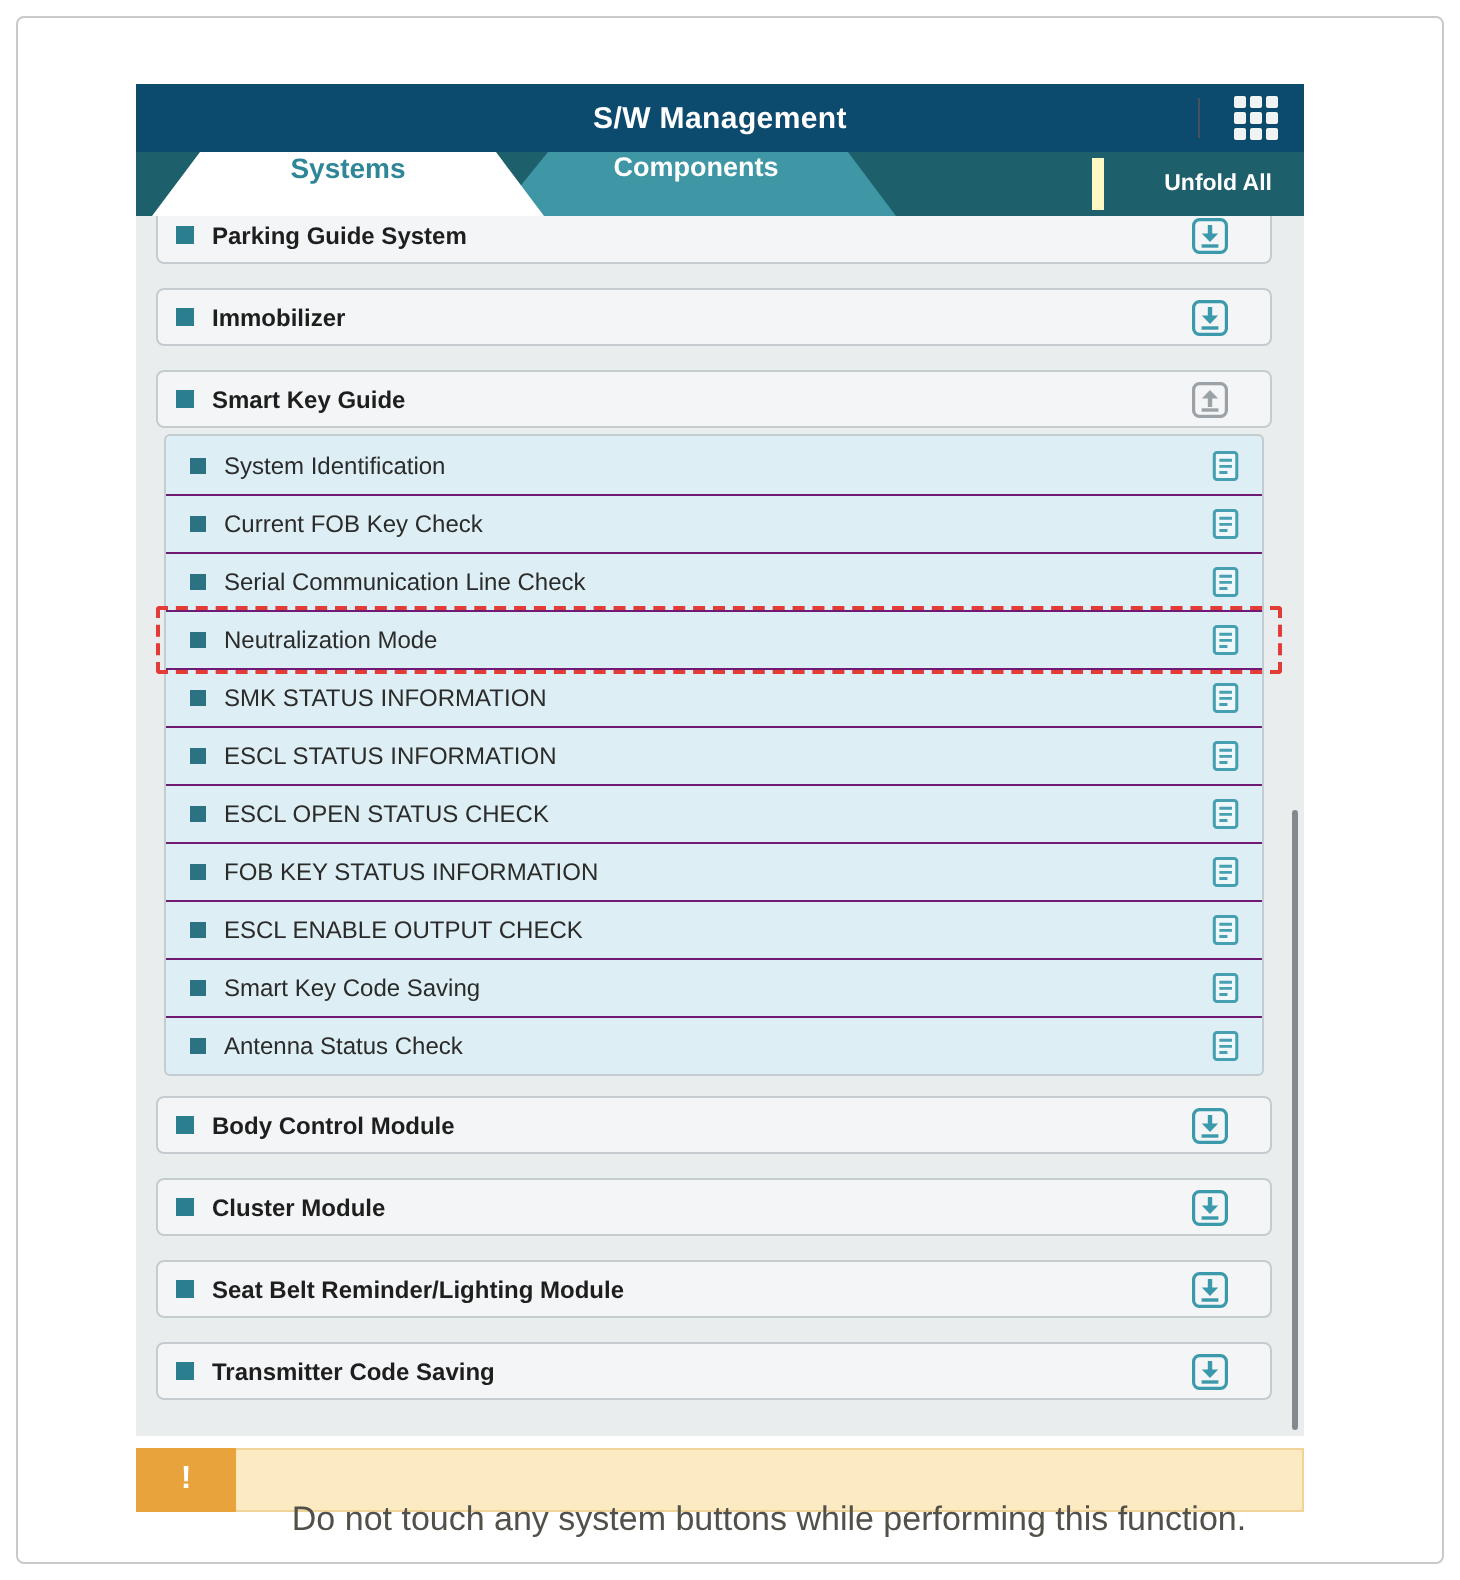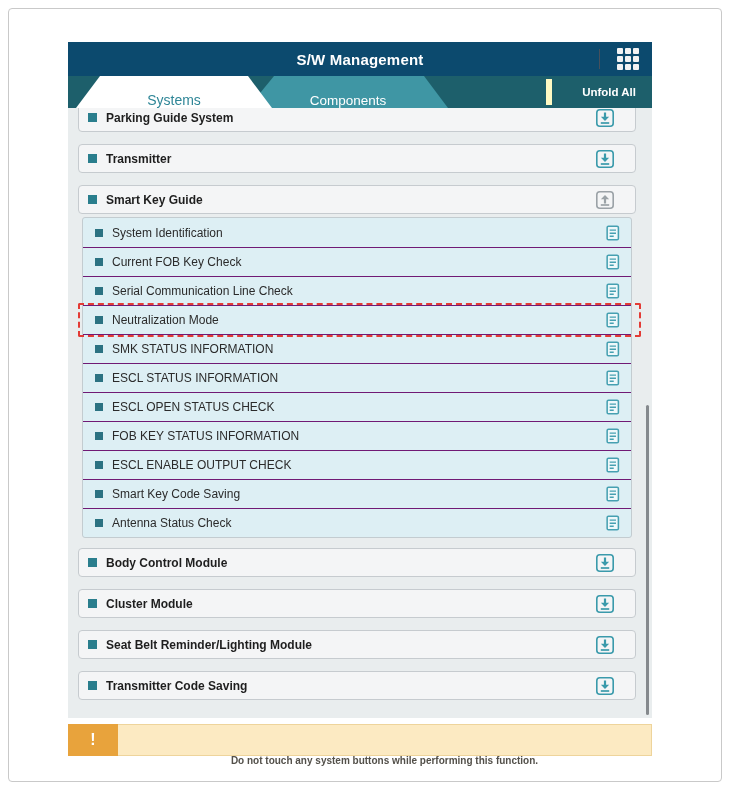--- a/index.html
+++ b/index.html
@@ -9,21 +9,21 @@
 
   
   .hdr{position:relative;height:34px;background:#0c4a6e;display:flex;align-items:center;justify-content:center;}
   .hdr-title{color:#ffffff;font-weight:bold;font-size:15px;letter-spacing:.2px;}
   .hdr-divider{position:absolute;right:52px;top:7px;bottom:7px;width:1px;background:#47505c;}
   .grid-icon{position:absolute;right:13px;top:50%;transform:translateY(-50%);width:22px;height:22px;display:grid;grid-template-columns:repeat(3,6px);grid-template-rows:repeat(3,6px);gap:2px;cursor:pointer;}
   .grid-icon i{background:#f2f3f4;border-radius:1px;display:block;}
 
   
   .tabbar{position:relative;height:32px;background:#1d5f6b;overflow:hidden;}
-  .tab{position:absolute;top:0;height:32px;display:flex;align-items:flex-end;justify-content:center;font-weight:normal;cursor:pointer;}
+  .tab{position:absolute;top:0;height:32px;display:flex;align-items:flex-start;justify-content:center;font-weight:bold;cursor:pointer;}
   .tab-systems{left:8px;width:196px;background:#ffffff;color:#2f8697;font-size:14px;z-index:2;
     clip-path:polygon(24px 0,calc(100% - 24px) 0,100% 100%,0 100%);}
   .tab-components{left:180px;width:200px;background:#3f96a4;color:#ffffff;font-size:13.5px;z-index:1;
     clip-path:polygon(26px 0,calc(100% - 24px) 0,100% 100%,0 100%);}
   .unfold-all{position:absolute;right:16px;top:3px;bottom:3px;display:flex;align-items:center;color:#ffffff;font-weight:bold;font-size:11.5px;padding-left:30px;border-left:6px solid #fef9c3;cursor:pointer;}
 
   
   .viewport{position:relative;height:610px;background:#e9edee;overflow:hidden;}
   .list{margin-top:-5px;padding:0 16px 0 10px;}
   .group-row{height:29px;box-sizing:border-box;background:#f4f5f6;border:1px solid #c6cbcf;border-radius:4px;
@@ -46,21 +46,21 @@
   .subitem .row-icon svg{width:18px;height:18px;}
   .highlight-box{position:absolute;left:-5px;right:-10px;top:-3px;bottom:-3px;border:2px dashed #e33b35;border-radius:2px;pointer-events:none;z-index:3;}
 
   
   .scroll-thumb{position:absolute;right:3px;top:297px;width:3px;height:310px;background:#85898d;border-radius:2px;cursor:pointer;}
 
   
   .banner{margin-top:6px;height:32px;display:flex;align-items:stretch;}
   .banner-icon{width:50px;background:#e8a33c;color:#ffffff;display:flex;align-items:center;justify-content:center;font-weight:bold;font-size:16px;flex:0 0 auto;}
   .banner-body{flex:1;background:#fceac2;border:1px solid #eed49b;border-left:none;display:flex;align-items:center;justify-content:center;}
-  .banner-text{font-size:10px;font-weight:bold;color:#53504a;margin-top:40px;}
+  .banner-text{font-size:17px;font-weight:normal;color:#53504a;margin-top:40px;}
 </style>
 </head>
 <body>
 
 <div class="page-frame"></div>
 
 <div class="app">
 
   <div class="hdr">
     <div class="hdr-title">S/W Management</div>
@@ -101,21 +101,21 @@
               <rect x="1.8" y="1.8" width="16.4" height="16.4" rx="3" fill="none" stroke="currentColor" stroke-width="1.6"></rect>
               <path d="M10 4.5v5" stroke="currentColor" stroke-width="2.2"></path>
               <path d="M5.9 8.8L10 13l4.1-4.2z" fill="currentColor"></path>
               <path d="M5.8 15h8.4" stroke="currentColor" stroke-width="1.7"></path>
             </svg>
         </span>
       </div>
 
       <div class="group-row">
         <span class="bullet"></span>
-        <span class="group-label">Transmitter</span>
+        <span class="group-label">Immobilizer</span>
         <span class="row-icon icon-fold">
           <svg viewBox="0 0 20 20">
               <rect x="1.8" y="1.8" width="16.4" height="16.4" rx="3" fill="none" stroke="currentColor" stroke-width="1.6"></rect>
               <path d="M10 4.5v5" stroke="currentColor" stroke-width="2.2"></path>
               <path d="M5.9 8.8L10 13l4.1-4.2z" fill="currentColor"></path>
               <path d="M5.8 15h8.4" stroke="currentColor" stroke-width="1.7"></path>
             </svg>
         </span>
       </div>
 

